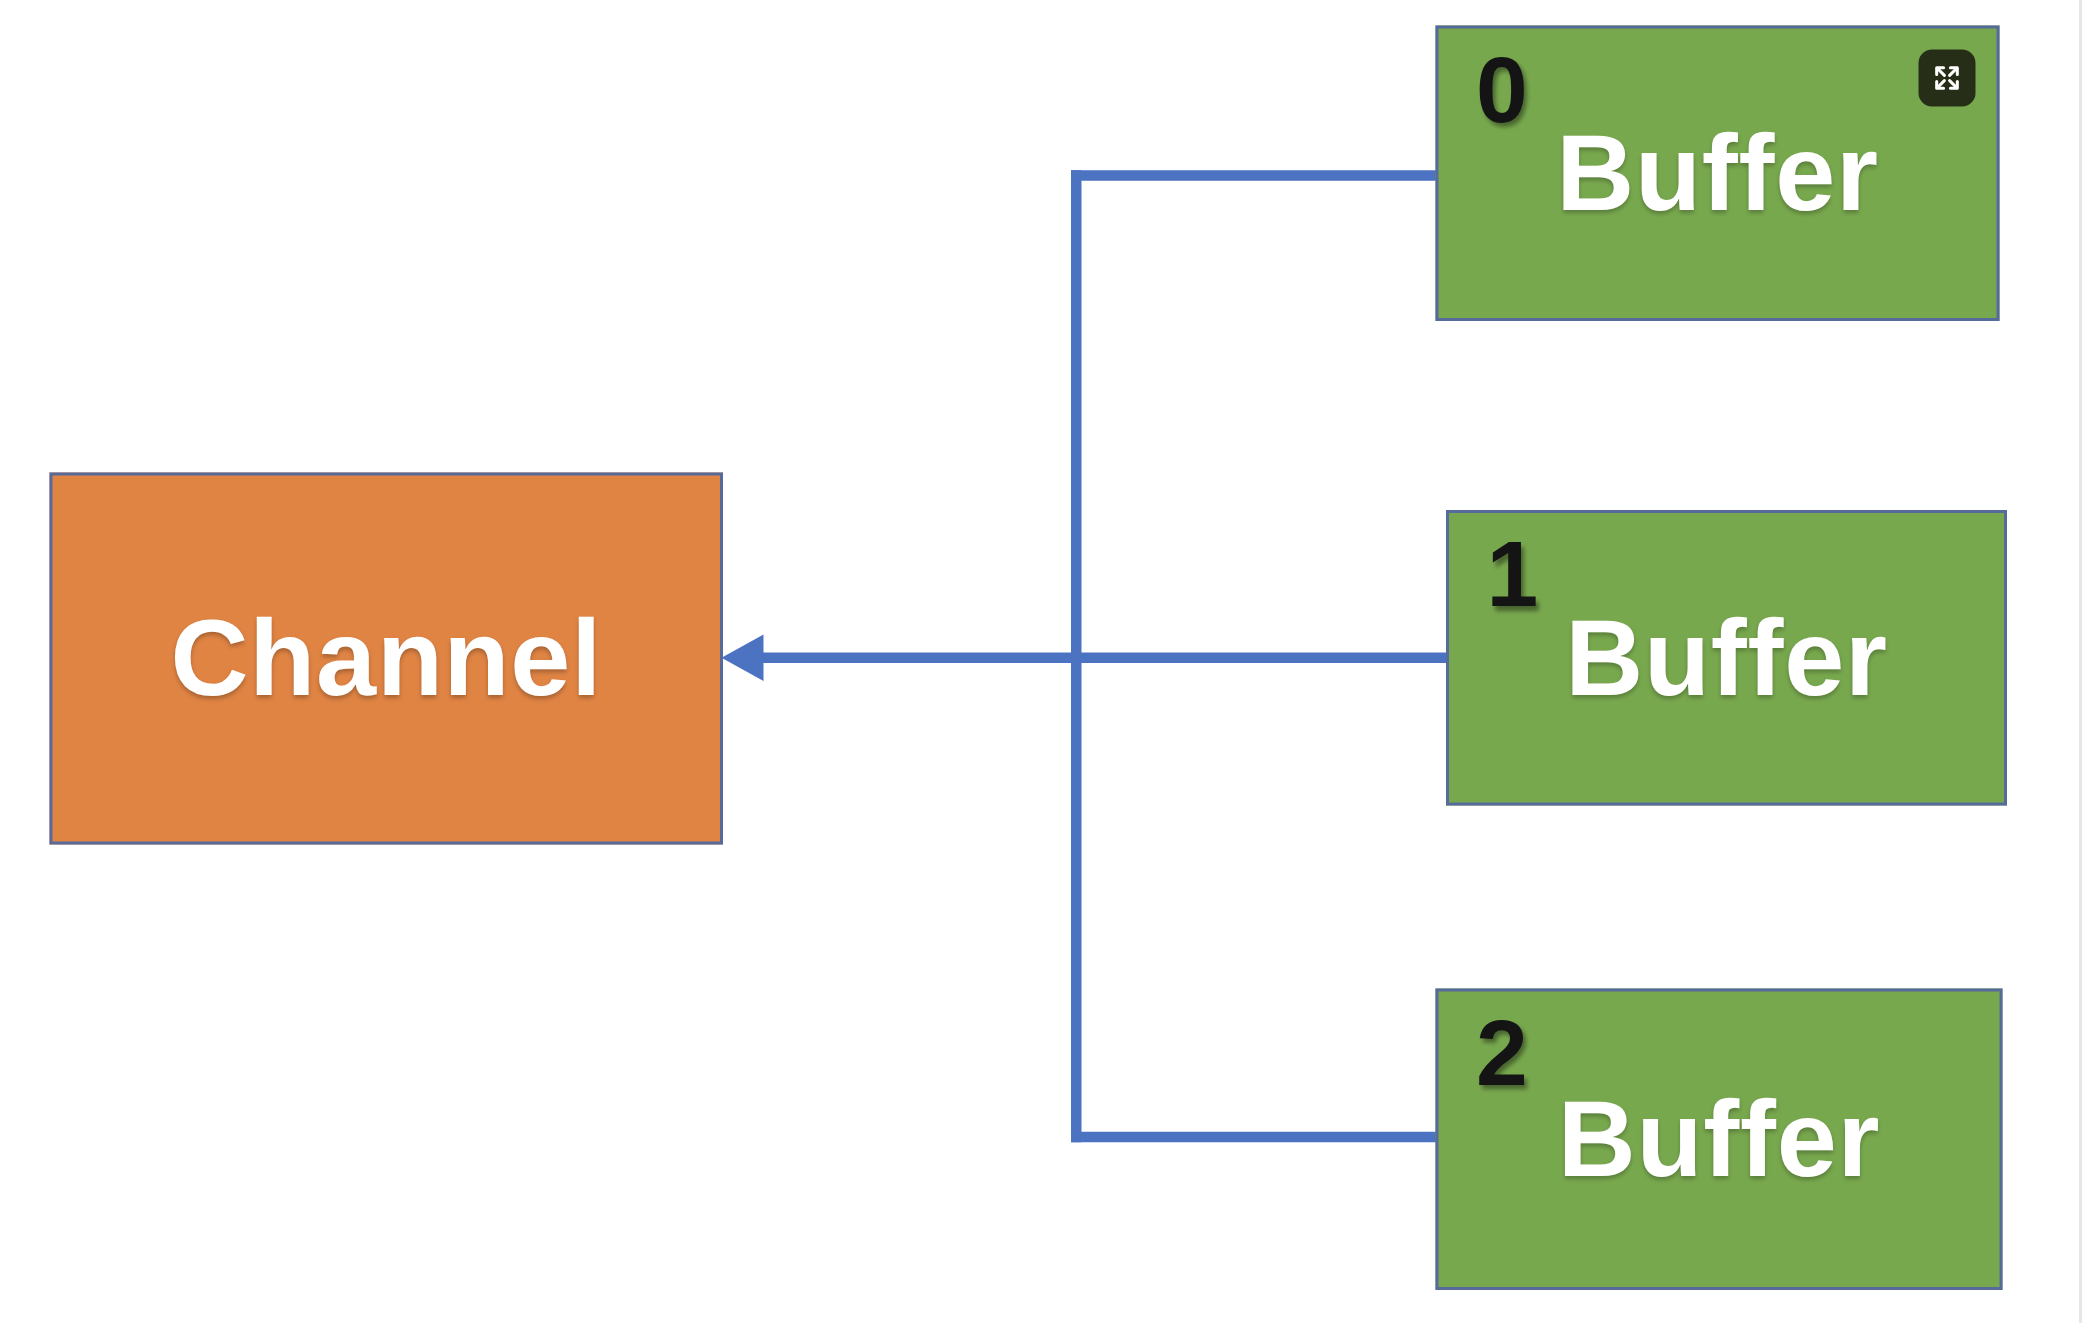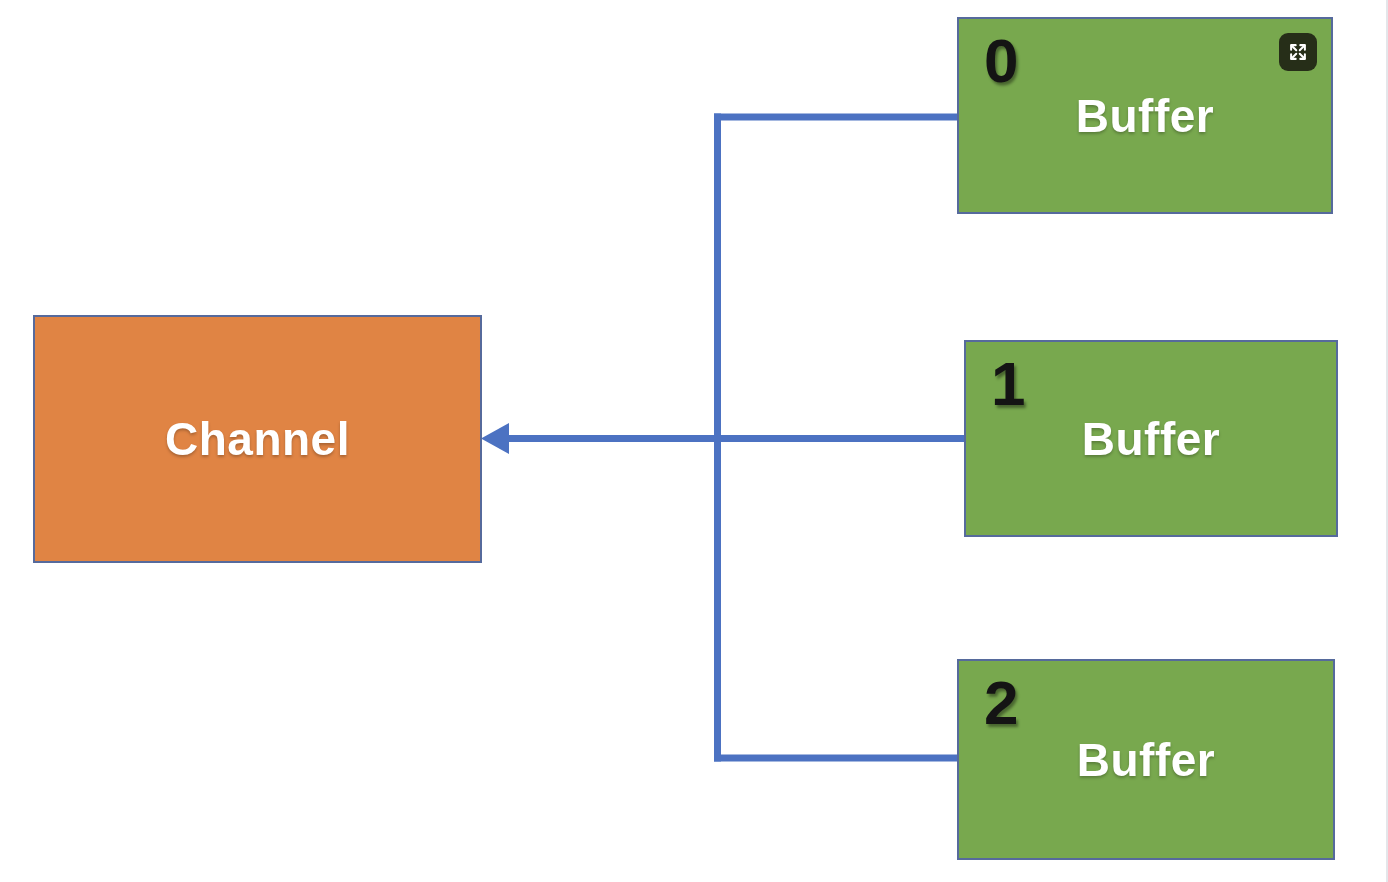--- a/index.html
+++ b/index.html
@@ -37,21 +37,21 @@
   }
   .node {
     position: absolute;
     display: flex;
     align-items: center;
     justify-content: center;
     box-sizing: border-box;
     border: 2px solid var(--box-border, #566A9C);
   }
   .node-label {
-    font-size: 46px;
+    font-size: 72px;
     font-weight: 700;
     letter-spacing: 0.5px;
     color: var(--label-text, #ffffff);
     text-shadow: 0 2px 3px rgba(0,0,0,0.25);
     line-height: 1;
     user-select: none;
   }
   .channel {
     left: 33px;
     top: 315px;

